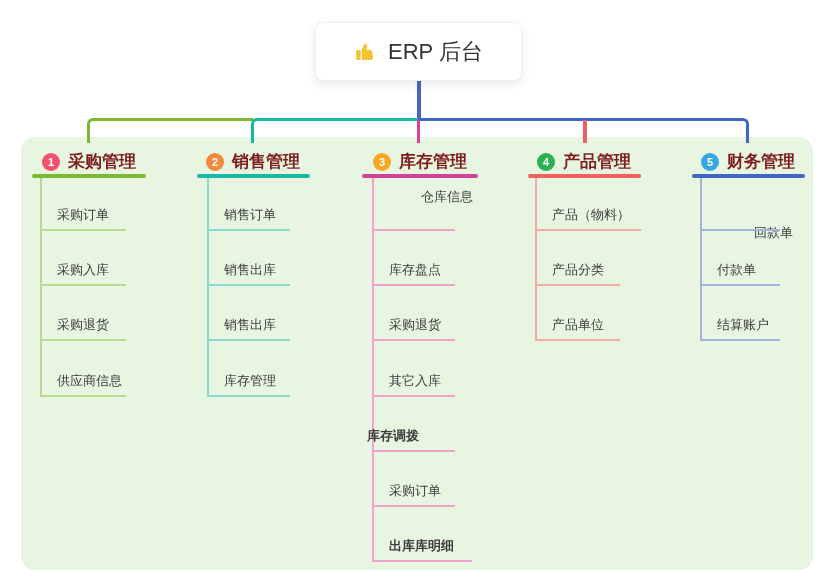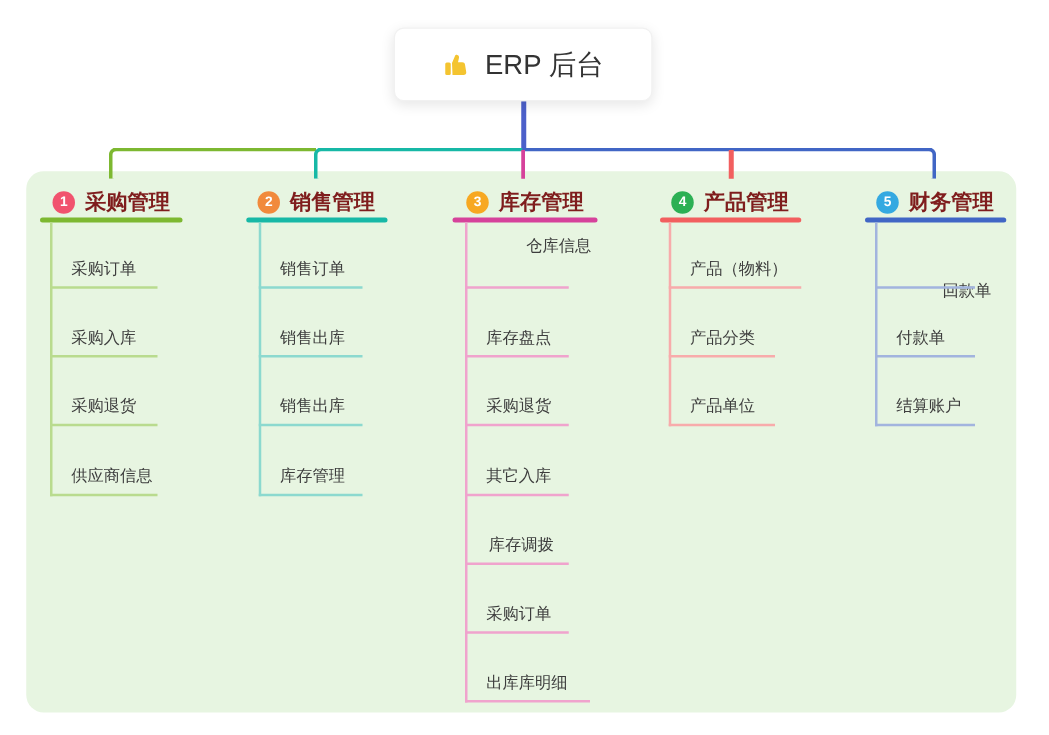--- a/index.html
+++ b/index.html
@@ -109,25 +109,25 @@
       <div class="branch-underline" style="left: 362px; width: 116px; top: 174px; background: rgb(214, 66, 155);"></div>
       <div class="child-vline" style="left: 372px; top: 178px; height: 384.2px; background: rgb(240, 163, 205);"></div>
       <div class="child-label" style="left: 389px; top: 188px; margin-left: 32px;">仓库信息</div>
       <div class="child-underline" style="left: 372px; top: 229px; width: 83px; background: rgb(240, 163, 205);"></div>
       <div class="child-label" style="left: 389px; top: 261.2px;">库存盘点</div>
       <div class="child-underline" style="left: 372px; top: 284.2px; width: 83px; background: rgb(240, 163, 205);"></div>
       <div class="child-label" style="left: 389px; top: 316.4px;">采购退货</div>
       <div class="child-underline" style="left: 372px; top: 339.4px; width: 83px; background: rgb(240, 163, 205);"></div>
       <div class="child-label" style="left: 389px; top: 371.6px;">其它入库</div>
       <div class="child-underline" style="left: 372px; top: 394.6px; width: 83px; background: rgb(240, 163, 205);"></div>
-      <div class="child-label" style="left: 391px; top: 426.8px;">库存调拨</div>
+      <div class="child-label" style="left: 367px; top: 426.8px; font-weight: bold;">库存调拨</div>
       <div class="child-underline" style="left: 372px; top: 449.8px; width: 83px; background: rgb(240, 163, 205);"></div>
       <div class="child-label" style="left: 389px; top: 482px;">采购订单</div>
       <div class="child-underline" style="left: 372px; top: 505px; width: 83px; background: rgb(240, 163, 205);"></div>
-      <div class="child-label" style="left: 389px; top: 537.2px;">出库库明细</div>
+      <div class="child-label" style="left: 389px; top: 537.2px; font-weight: bold;">出库库明细</div>
       <div class="child-underline" style="left: 372px; top: 560.2px; width: 100px; background: rgb(240, 163, 205);"></div>
       <div class="branch-label" style="left: 527.5px; width: 113px; top: 148px;">
         <div class="badge" style="background: rgb(44, 176, 84);">4</div>
         <div class="txt">产品管理</div>
       </div>
       <div class="branch-underline" style="left: 527.5px; width: 113px; top: 174px; background: rgb(242, 95, 95);"></div>
       <div class="child-vline" style="left: 535px; top: 178px; height: 163.4px; background: rgb(248, 171, 171);"></div>
       <div class="child-label" style="left: 552px; top: 206px;">产品（物料）</div>
       <div class="child-underline" style="left: 535px; top: 229px; width: 106px; background: rgb(248, 171, 171);"></div>
       <div class="child-label" style="left: 552px; top: 261.2px;">产品分类</div>

